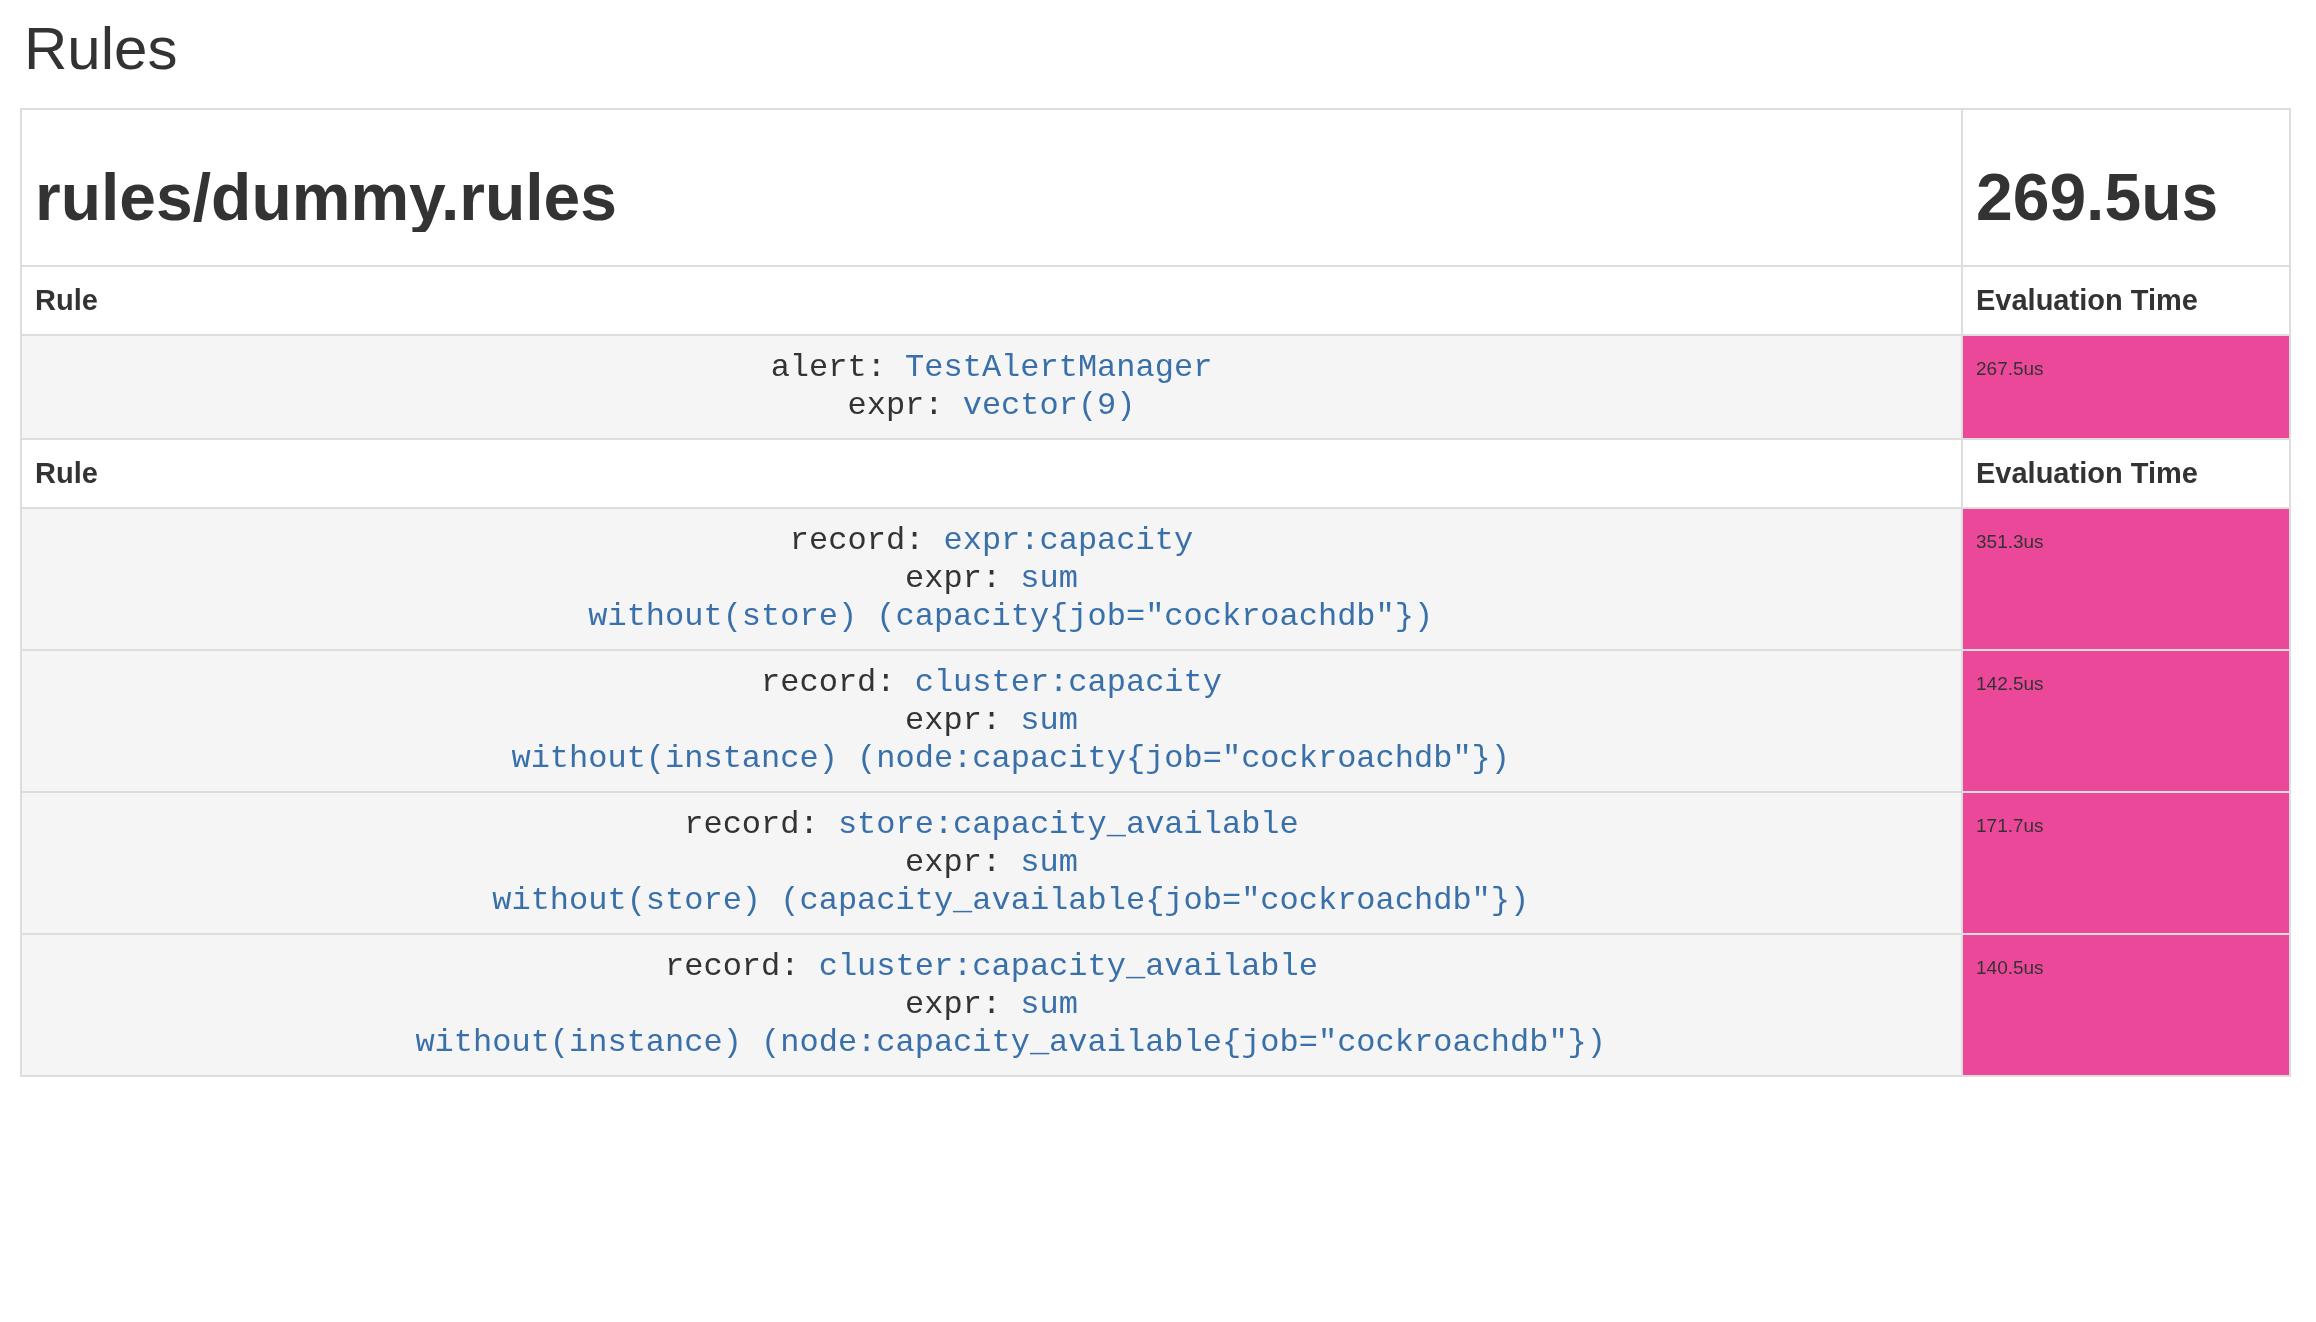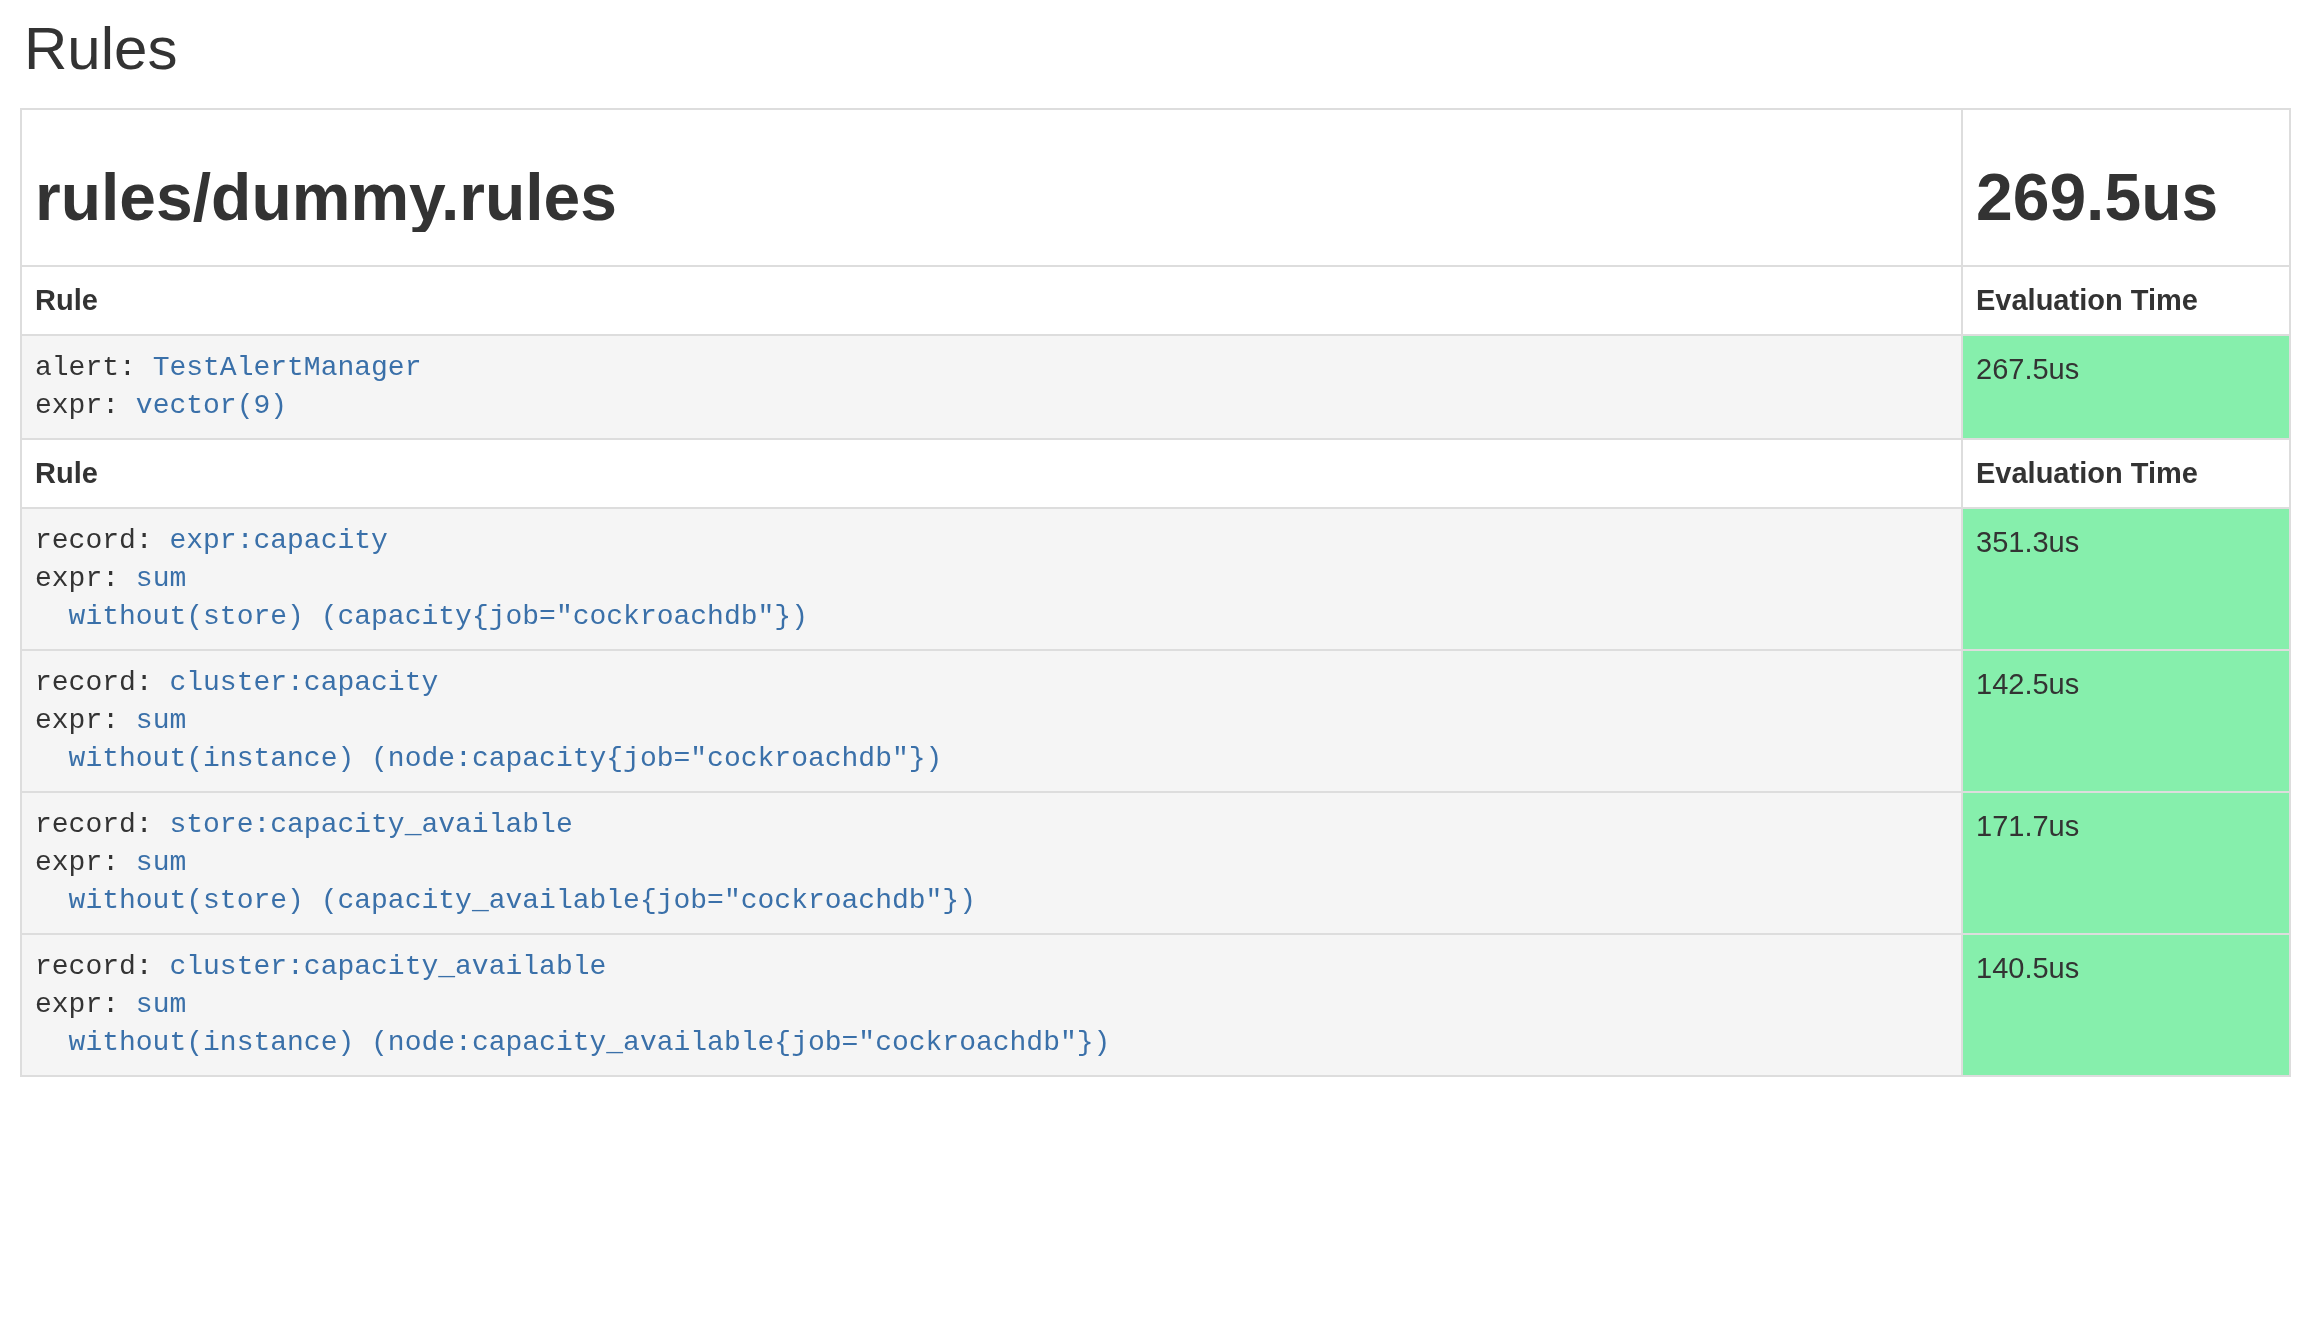--- a/index.html
+++ b/index.html
@@ -50,36 +50,37 @@
     line-height: 41px;
     font-weight: 700;
     background: #ffffff;
   }
   td.rule-cell {
     background: #f5f5f5;
     padding: 21px 16px;
   }
   .code {
     font-family: "Liberation Mono", "DejaVu Sans Mono", monospace;
-    font-size: 28px;
+    font-size: 32px;
     line-height: 38px;
     white-space: pre-wrap;
     color: #333333;
     margin: 0;
+    text-align: center;
   }
   .code a.rule-link {
     color: #3a70a9;
     text-decoration: none;
     cursor: pointer;
   }
   td.time-cell {
-    font-size: 29px;
+    font-size: 19px;
     line-height: 40px;
     padding: 18px 16px 16px 20px;
-    background: #86efac;
+    background: #ec4899;
     color: #333333;
   }
 </style>
 </head>
 <body>
 
 <div class="container">
   <h1 class="page-title">Rules</h1>
   <table class="rules-table">
     <colgroup>

